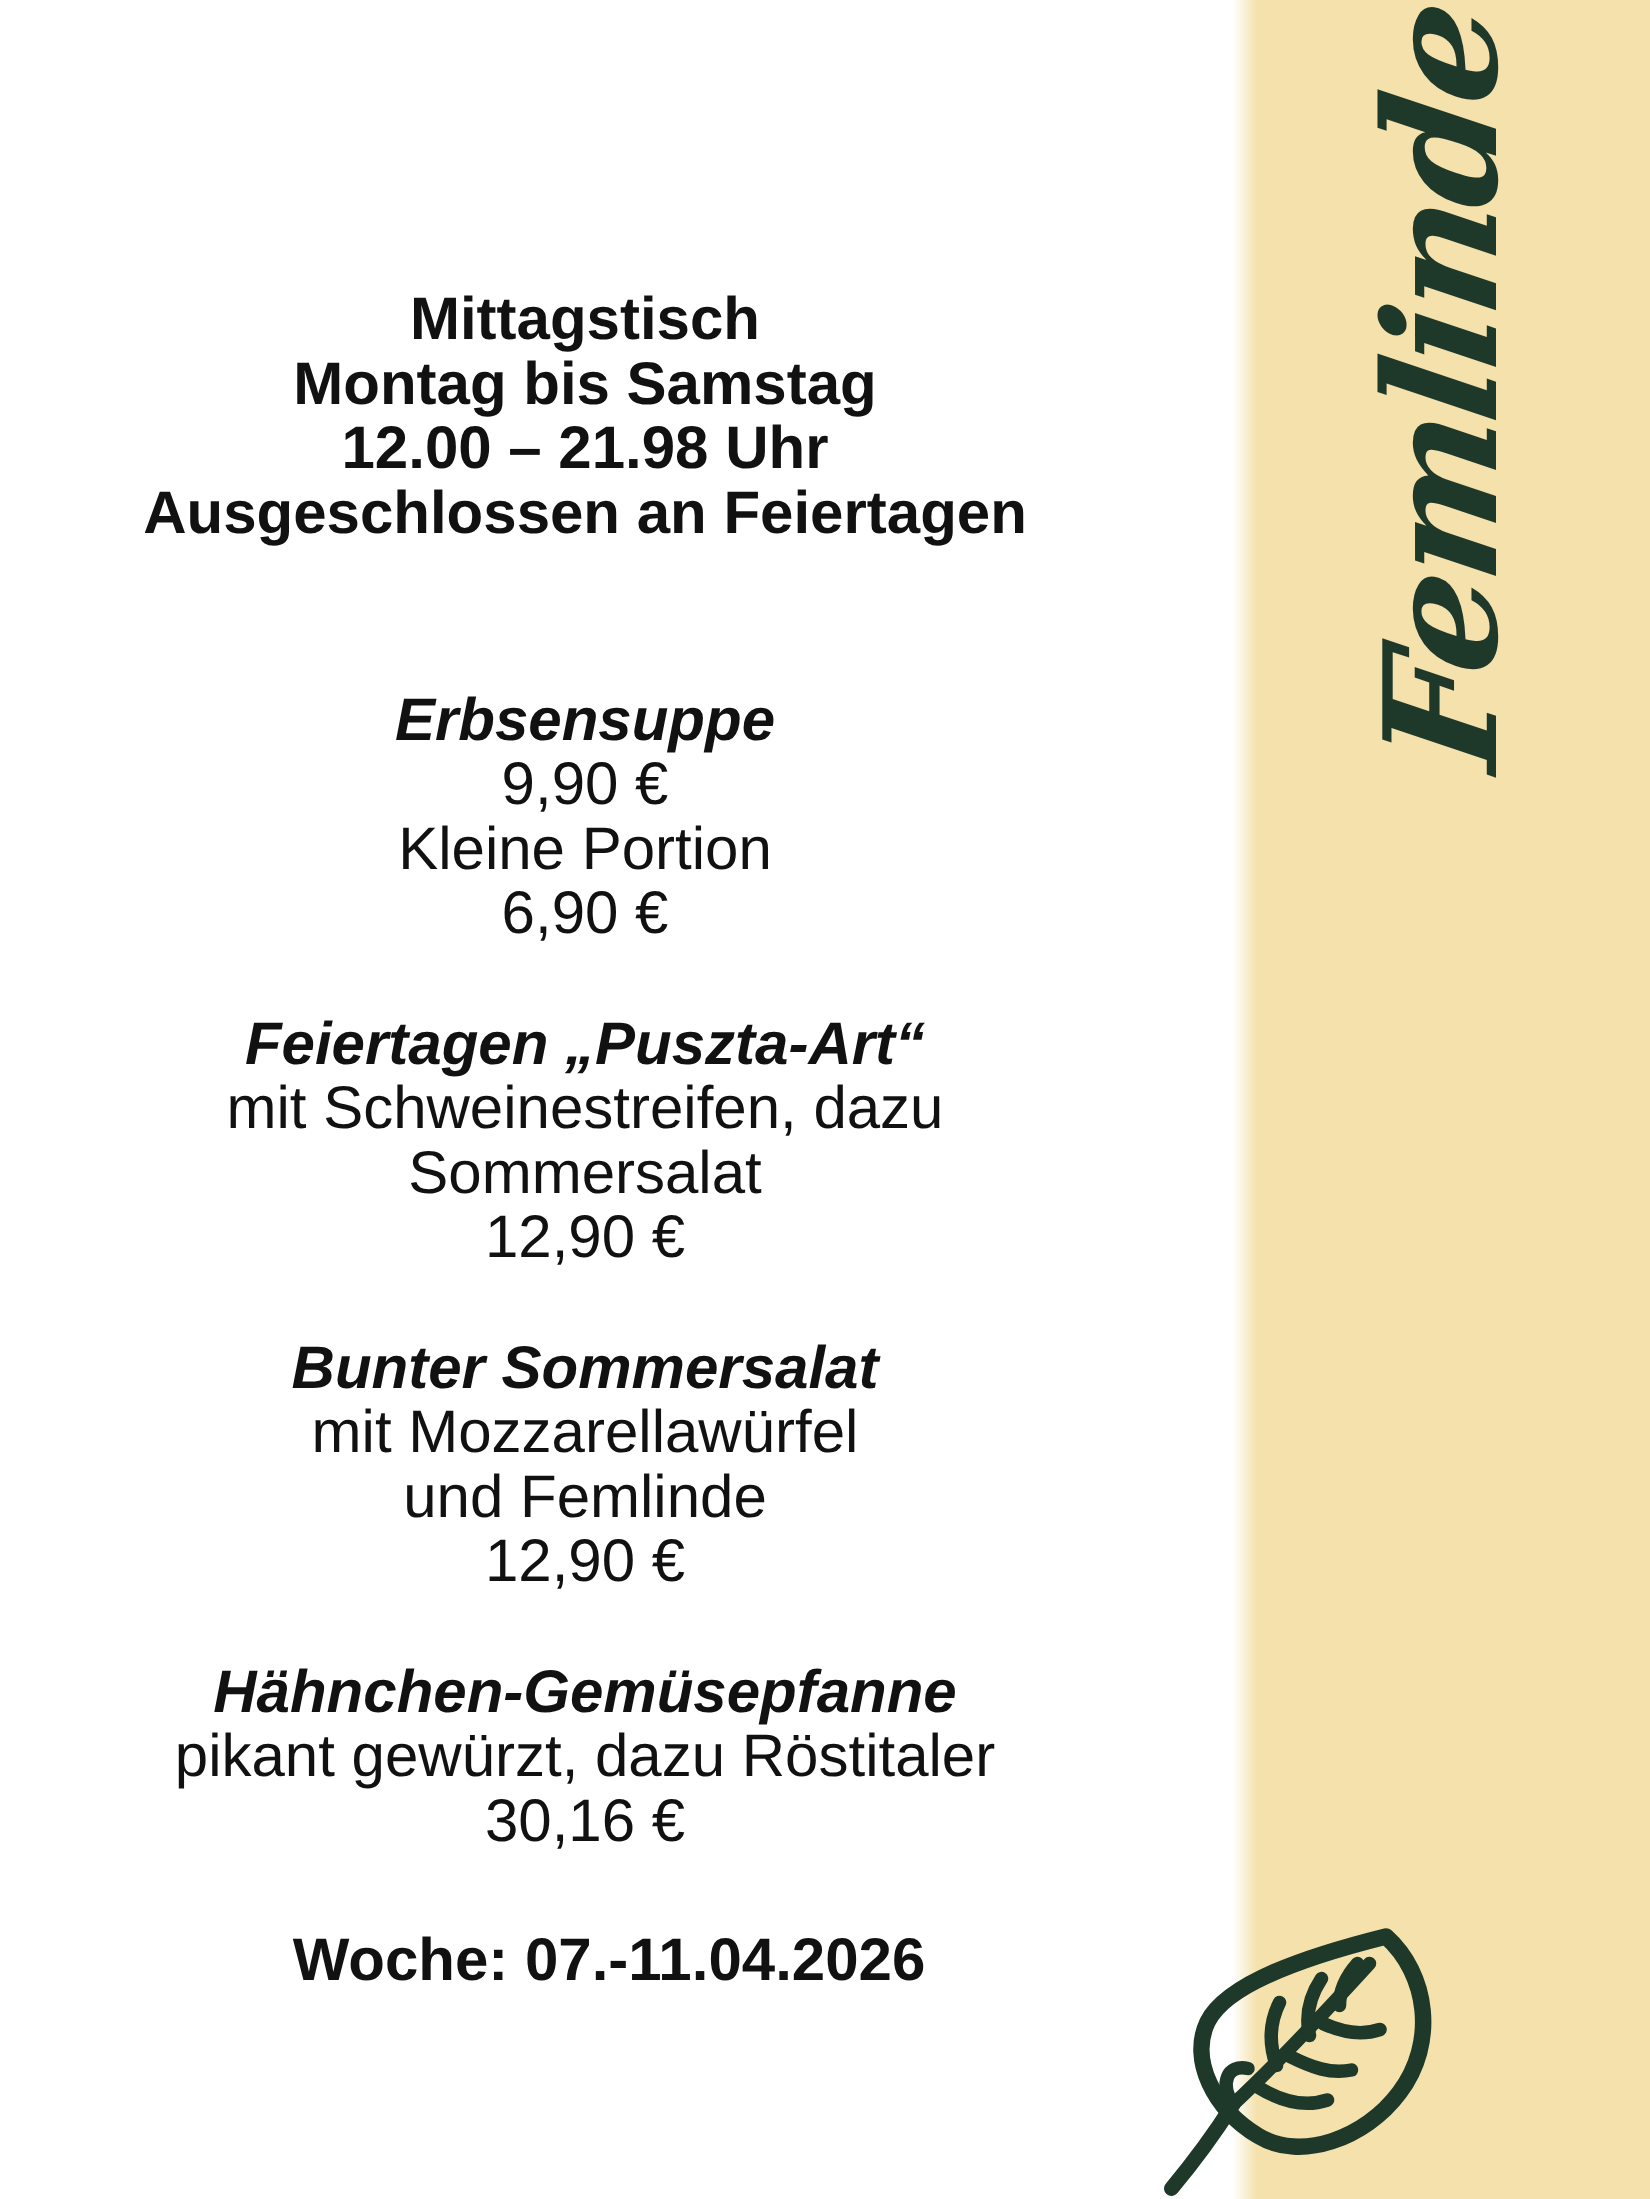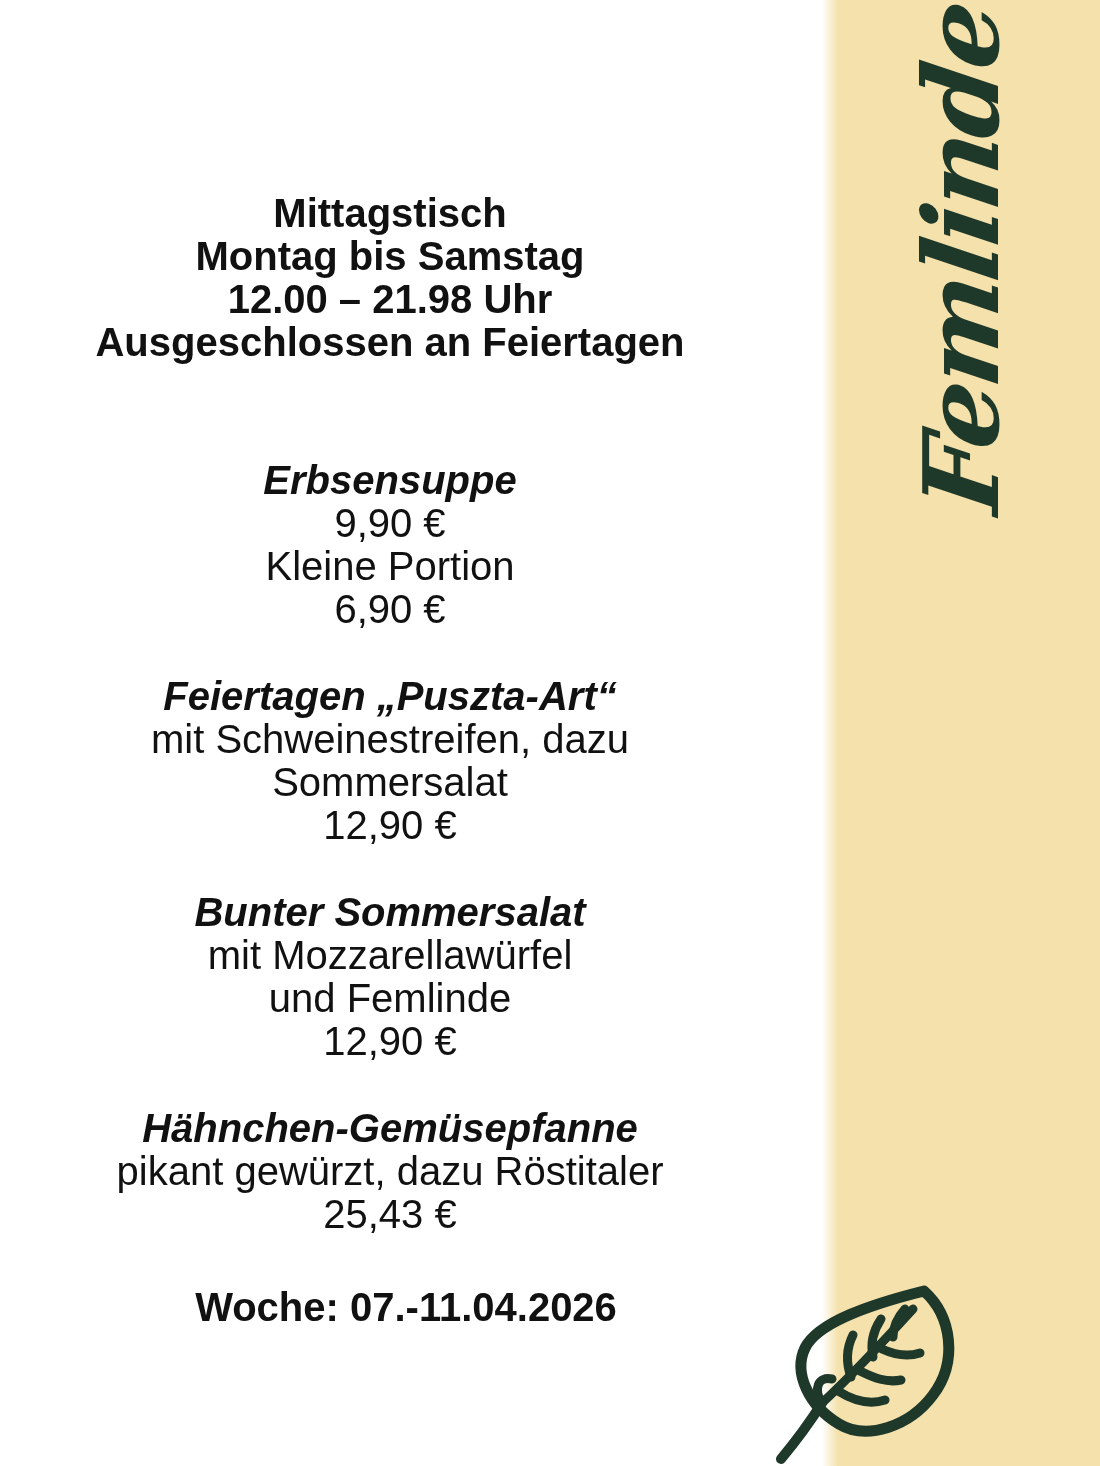--- a/index.html
+++ b/index.html
@@ -127,19 +127,19 @@
     <div class="menu-item">
       <div class="item-name">Bunter Sommersalat</div>
       <div>mit Mozzarellawürfel</div>
       <div>und Femlinde</div>
       <div>12,90 €</div>
     </div>
 
     <div class="menu-item">
       <div class="item-name">Hähnchen-Gemüsepfanne</div>
       <div>pikant gewürzt, dazu Röstitaler</div>
-      <div>25,43 €</div>
+      <div>30,16 €</div>
     </div>
 
     <div class="wk">Woche: 07.-11.04.2026</div>
 
   </div>
 </div>
 
 </body></html>

